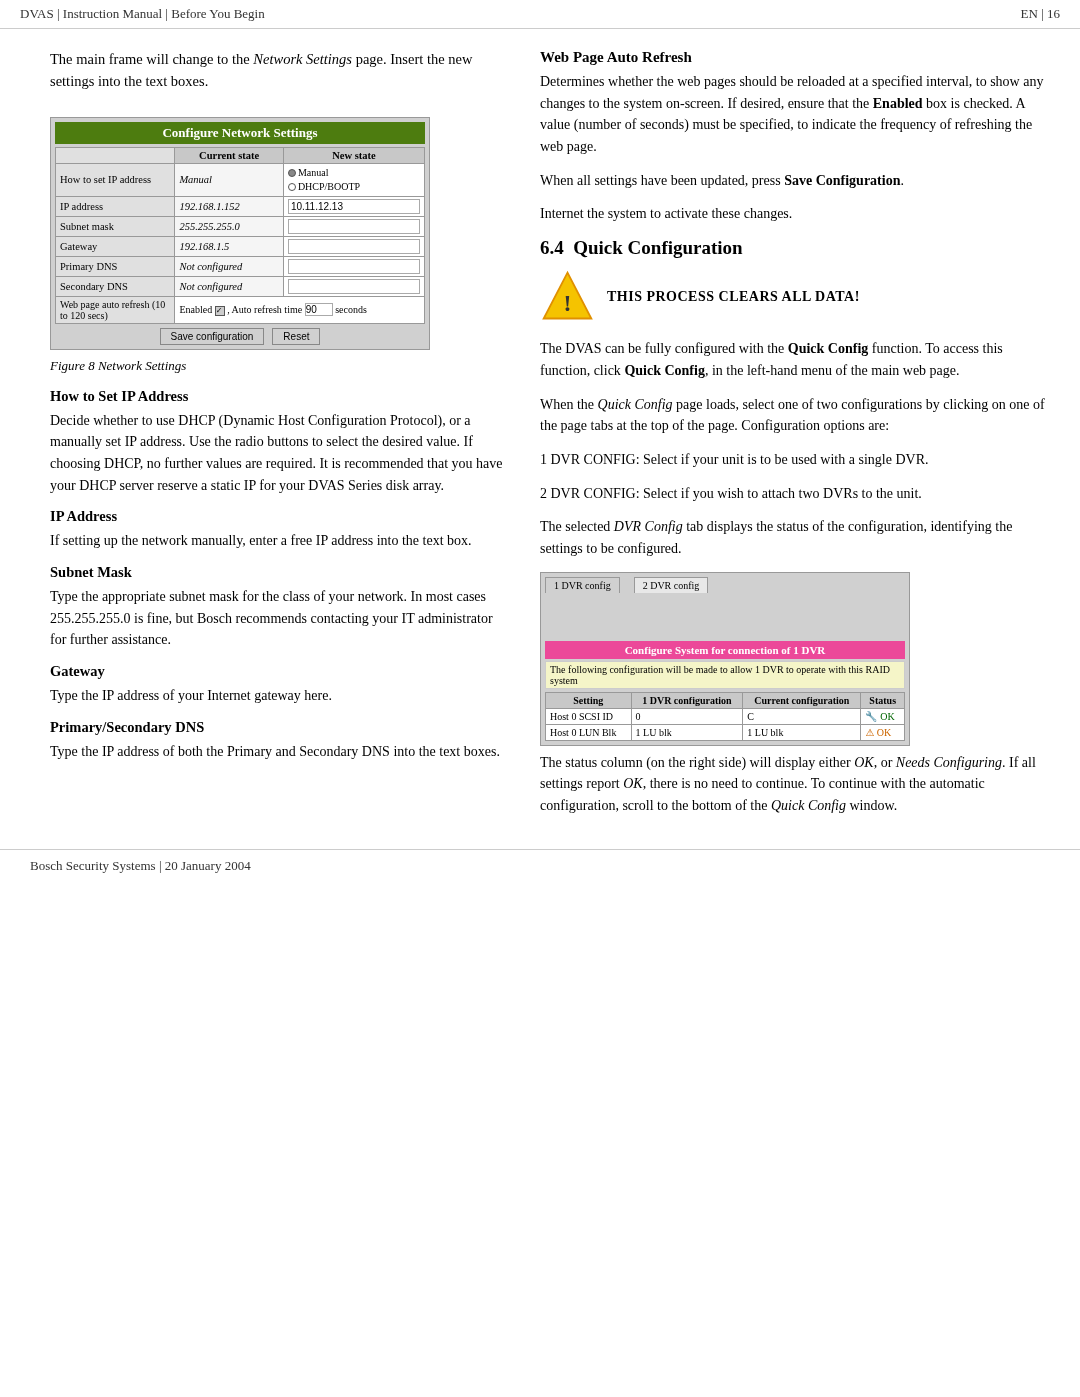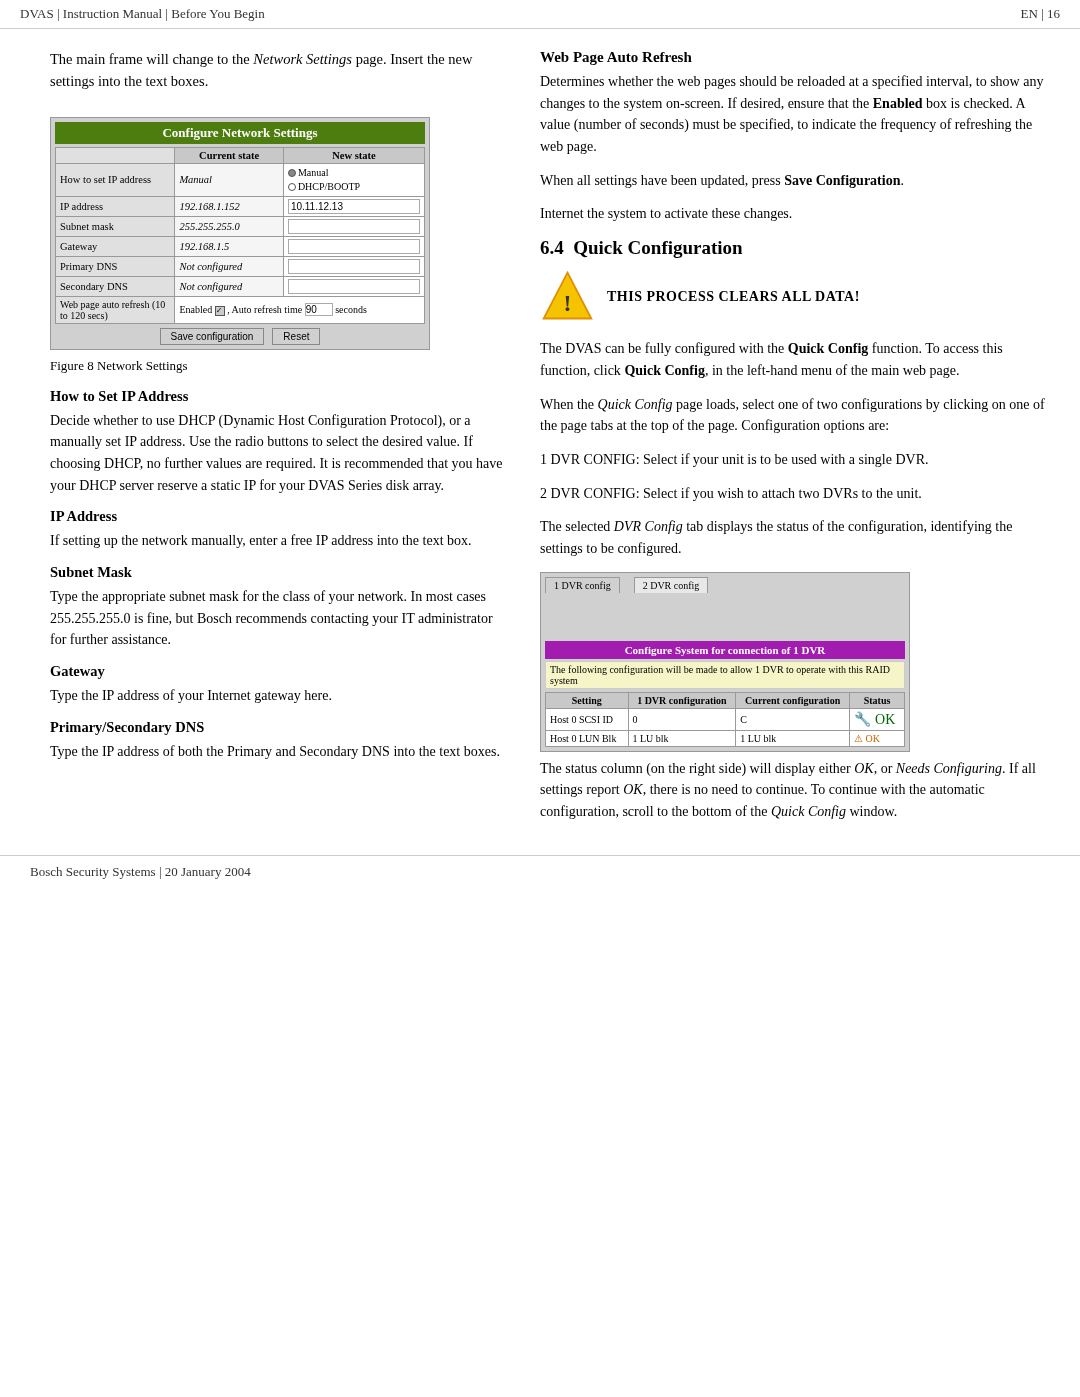--- a/index.html
+++ b/index.html
@@ -186,20 +186,21 @@
       position: absolute;
       top: -1px;
       left: 0px;
     }
 
     
     .fig-caption {
       font-size: 13px;
       margin-top: 4px;
       margin-bottom: 14px;
+      font-style: italic;
     }
 
     
     .section-head {
       font-weight: bold;
       font-size: 14.5px;
       margin-bottom: 5px;
     }
 
     .body-text {
@@ -263,21 +264,21 @@
       background: #e8e8e8;
       border: 1px solid #999;
       border-bottom: none;
       font-size: 10px;
       padding: 2px 8px;
     }
     .dvr-tab.active {
       background: #d0d0d0;
     }
     .dvr-title {
-      background: #a21caf;
+      background: #ec4899;
       color: #fff;
       text-align: center;
       font-size: 11px;
       font-weight: bold;
       padding: 3px 0;
       margin-bottom: 2px;
       margin-top: 48px;
     }
     .dvr-notice {
       background: #f5f5c8;
@@ -296,21 +297,21 @@
       background: #c8c8c8;
       border: 1px solid #999;
       padding: 2px 4px;
     }
     .dvr-table td {
       border: 1px solid #999;
       padding: 2px 4px;
     }
     .status-ok {
       color: #006600;
-      font-size: 14px;
+      font-size: 10px;
     }
     .status-warn {
       color: #cc6600;
       font-size: 10px;
     }
 
     
     .footer {
       border-top: 1px solid #ccc;
       padding: 8px 30px;

